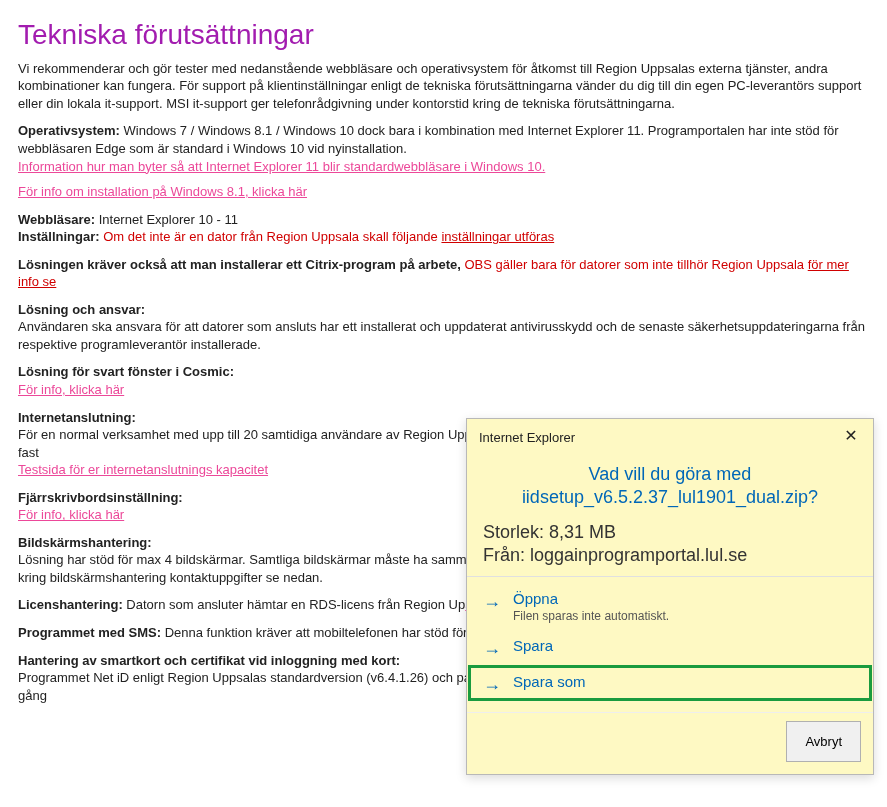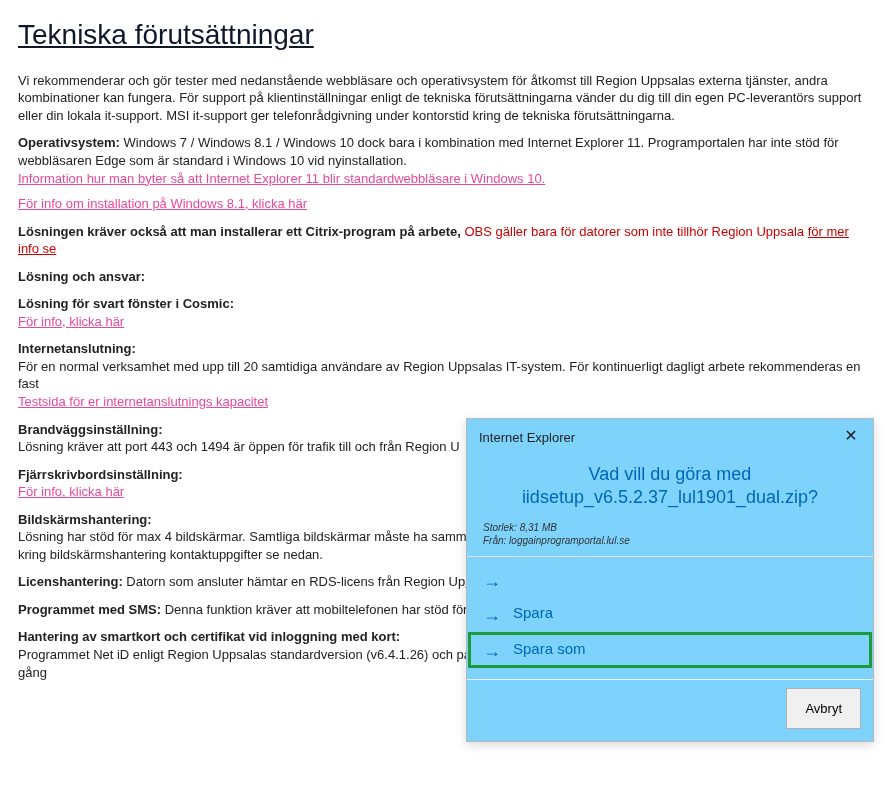--- a/index.html
+++ b/index.html
@@ -13,38 +13,37 @@
     overflow: hidden;
     position: relative;
   }
   .page {
     padding: 16px 18px;
     line-height: 1.35;
   }
   h1 {
     font-size: 28px;
     font-weight: 400;
-    color: #0f172a;
-    margin-bottom: 18px;
-    text-decoration: underline;
+    color: #a21caf;
+    margin-bottom: 6px;
   }
   p { margin-bottom: 8px; }
   .sec { margin-top: 10px; }
   .bold { font-weight: 700; }
   a.link { color: #ec4899; text-decoration: underline; }
   .red { color: #d00000; }
   a.redlink { color: #d00000; text-decoration: underline; }
 
   
   .dialog {
     position: absolute;
     top: 418px;
     left: 466px;
     width: 408px;
-    background: #7dd3fc;
+    background: #fef9c3;
     border: 1px solid #b8b8b8;
     box-shadow: 0 3px 10px rgba(0,0,0,0.15);
     font-size: 14px;
     color: #222;
   }
   .dialog-header {
     display: flex;
     justify-content: space-between;
     align-items: center;
     padding: 8px 12px;
@@ -58,21 +57,21 @@
     cursor: pointer;
   }
   .dialog-body { padding: 8px 16px 0 16px; }
   .dialog-question {
     color: #0067b8;
     font-size: 18px;
     line-height: 1.3;
     margin-bottom: 12px;
     text-align: center;
   }
-  .dialog-meta { font-size: 10px; color: #333; margin-bottom: 2px; font-style: italic; }
+  .dialog-meta { font-size: 18px; color: #333; margin-bottom: 2px; }
   .dialog-sep { border-top: 1px solid #e0e0e0; margin-top: 10px; }
   .dialog-opts { padding: 6px 0 10px 0; }
   .dialog-opt {
     display: flex;
     align-items: flex-start;
     gap: 12px;
     padding: 7px 16px;
     cursor: pointer;
     color: #0067b8;
     font-size: 15px;
@@ -114,45 +113,46 @@
   <h1>Tekniska förutsättningar</h1>
 
   <p>Vi rekommenderar och gör tester med nedanstående webbläsare och operativsystem för åtkomst till Region Uppsalas externa tjänster, andra kombinationer kan fungera. För support på klientinställningar enligt de tekniska förutsättningarna vänder du dig till din egen PC-leverantörs support eller din lokala it-support. MSI it-support ger telefonrådgivning under kontorstid kring de tekniska förutsättningarna.</p>
 
   <p class="sec">
     <span class="bold">Operativsystem:</span><span> Windows 7 / Windows 8.1 / Windows 10 dock bara i kombination med Internet Explorer 11. Programportalen har inte stöd för webbläsaren Edge som är standard i Windows 10 vid nyinstallation.</span><br>
     <a href="#" class="link">Information hur man byter så att Internet Explorer 11 blir standardwebbläsare i Windows 10.</a>
   </p>
   <p><a href="#" class="link">För info om installation på Windows 8.1, klicka här</a></p>
 
+  <p class="sec">
+    <span class="bold">Webbläsare:</span><span> Internet Explorer 10 - 11</span><br>
+    <span class="bold">Inställningar:</span><span class="red"> Om det inte är en dator från Region Uppsala skall följande </span><a href="#" class="redlink">inställningar utföras</a>
+  </p>
 
   <p class="sec">
     <span class="bold">Lösningen kräver också att man installerar ett Citrix-program på arbete,</span><span class="red"> OBS gäller bara för datorer som inte tillhör Region Uppsala </span><a href="#" class="redlink">för mer info se</a>
   </p>
 
   <p class="sec">
     <span class="bold">Lösning och ansvar:</span><br>
+    <span>Användaren ska ansvara för att datorer som ansluts har ett installerat och uppdaterat antivirusskydd och de senaste säkerhetsuppdateringarna från respektive programleverantör installerade.</span>
   </p>
 
 
   <p class="sec">
     <span class="bold">Lösning för svart fönster i Cosmic:</span><br>
     <a href="#" class="link">För info, klicka här</a>
   </p>
 
   <p class="sec">
     <span class="bold">Internetanslutning:</span><br>
     <span>För en normal verksamhet med upp till 20 samtidiga användare av Region Uppsalas IT-system. För kontinuerligt dagligt arbete rekommenderas en fast</span><br>
     <a href="#" class="link">Testsida för er internetanslutnings kapacitet</a>
   </p>
 
-  <p class="sec">
-    <span class="bold">Brandväggsinställning:</span><br>
-    <span>Lösning kräver att port 443 och 1494 är öppen för trafik till och från Region U</span>
-  </p>
 
   <p class="sec">
     <span class="bold">Fjärrskrivbordsinställning:</span><br>
     <a href="#" class="link">För info, klicka här</a>
   </p>
 
   <p class="sec">
     <span class="bold">Bildskärmshantering:</span><br>
     <span>Lösning har stöd för max 4 bildskärmar. Samtliga bildskärmar måste ha samma skärmupplösningen per skärm 2560*1440. Vid eventuella frågor kring bildskärmshantering kontaktuppgifter se nedan.</span>
   </p>
@@ -181,20 +181,24 @@
   </div>
   <div class="dialog-body">
     <div class="dialog-question">Vad vill du göra med iidsetup_v6.5.2.37_lul1901_dual.zip?</div>
     <div class="dialog-meta"><span>Storlek:</span><span> 8,31 MB</span></div>
     <div class="dialog-meta"><span>Från:</span><span> loggainprogramportal.lul.se</span></div>
   </div>
   <div class="dialog-sep"></div>
   <div class="dialog-opts">
     <div class="dialog-opt">
       <span class="arrow">→</span>
+      <span>
+        <span class="title">Öppna</span>
+        <span class="sub">Filen sparas inte automatiskt.</span>
+      </span>
     </div>
     <div class="dialog-opt">
       <span class="arrow">→</span>
       <span class="title">Spara</span>
     </div>
     <div class="dialog-opt highlight">
       <span class="arrow">→</span>
       <span class="title">Spara som</span>
     </div>
   </div>

